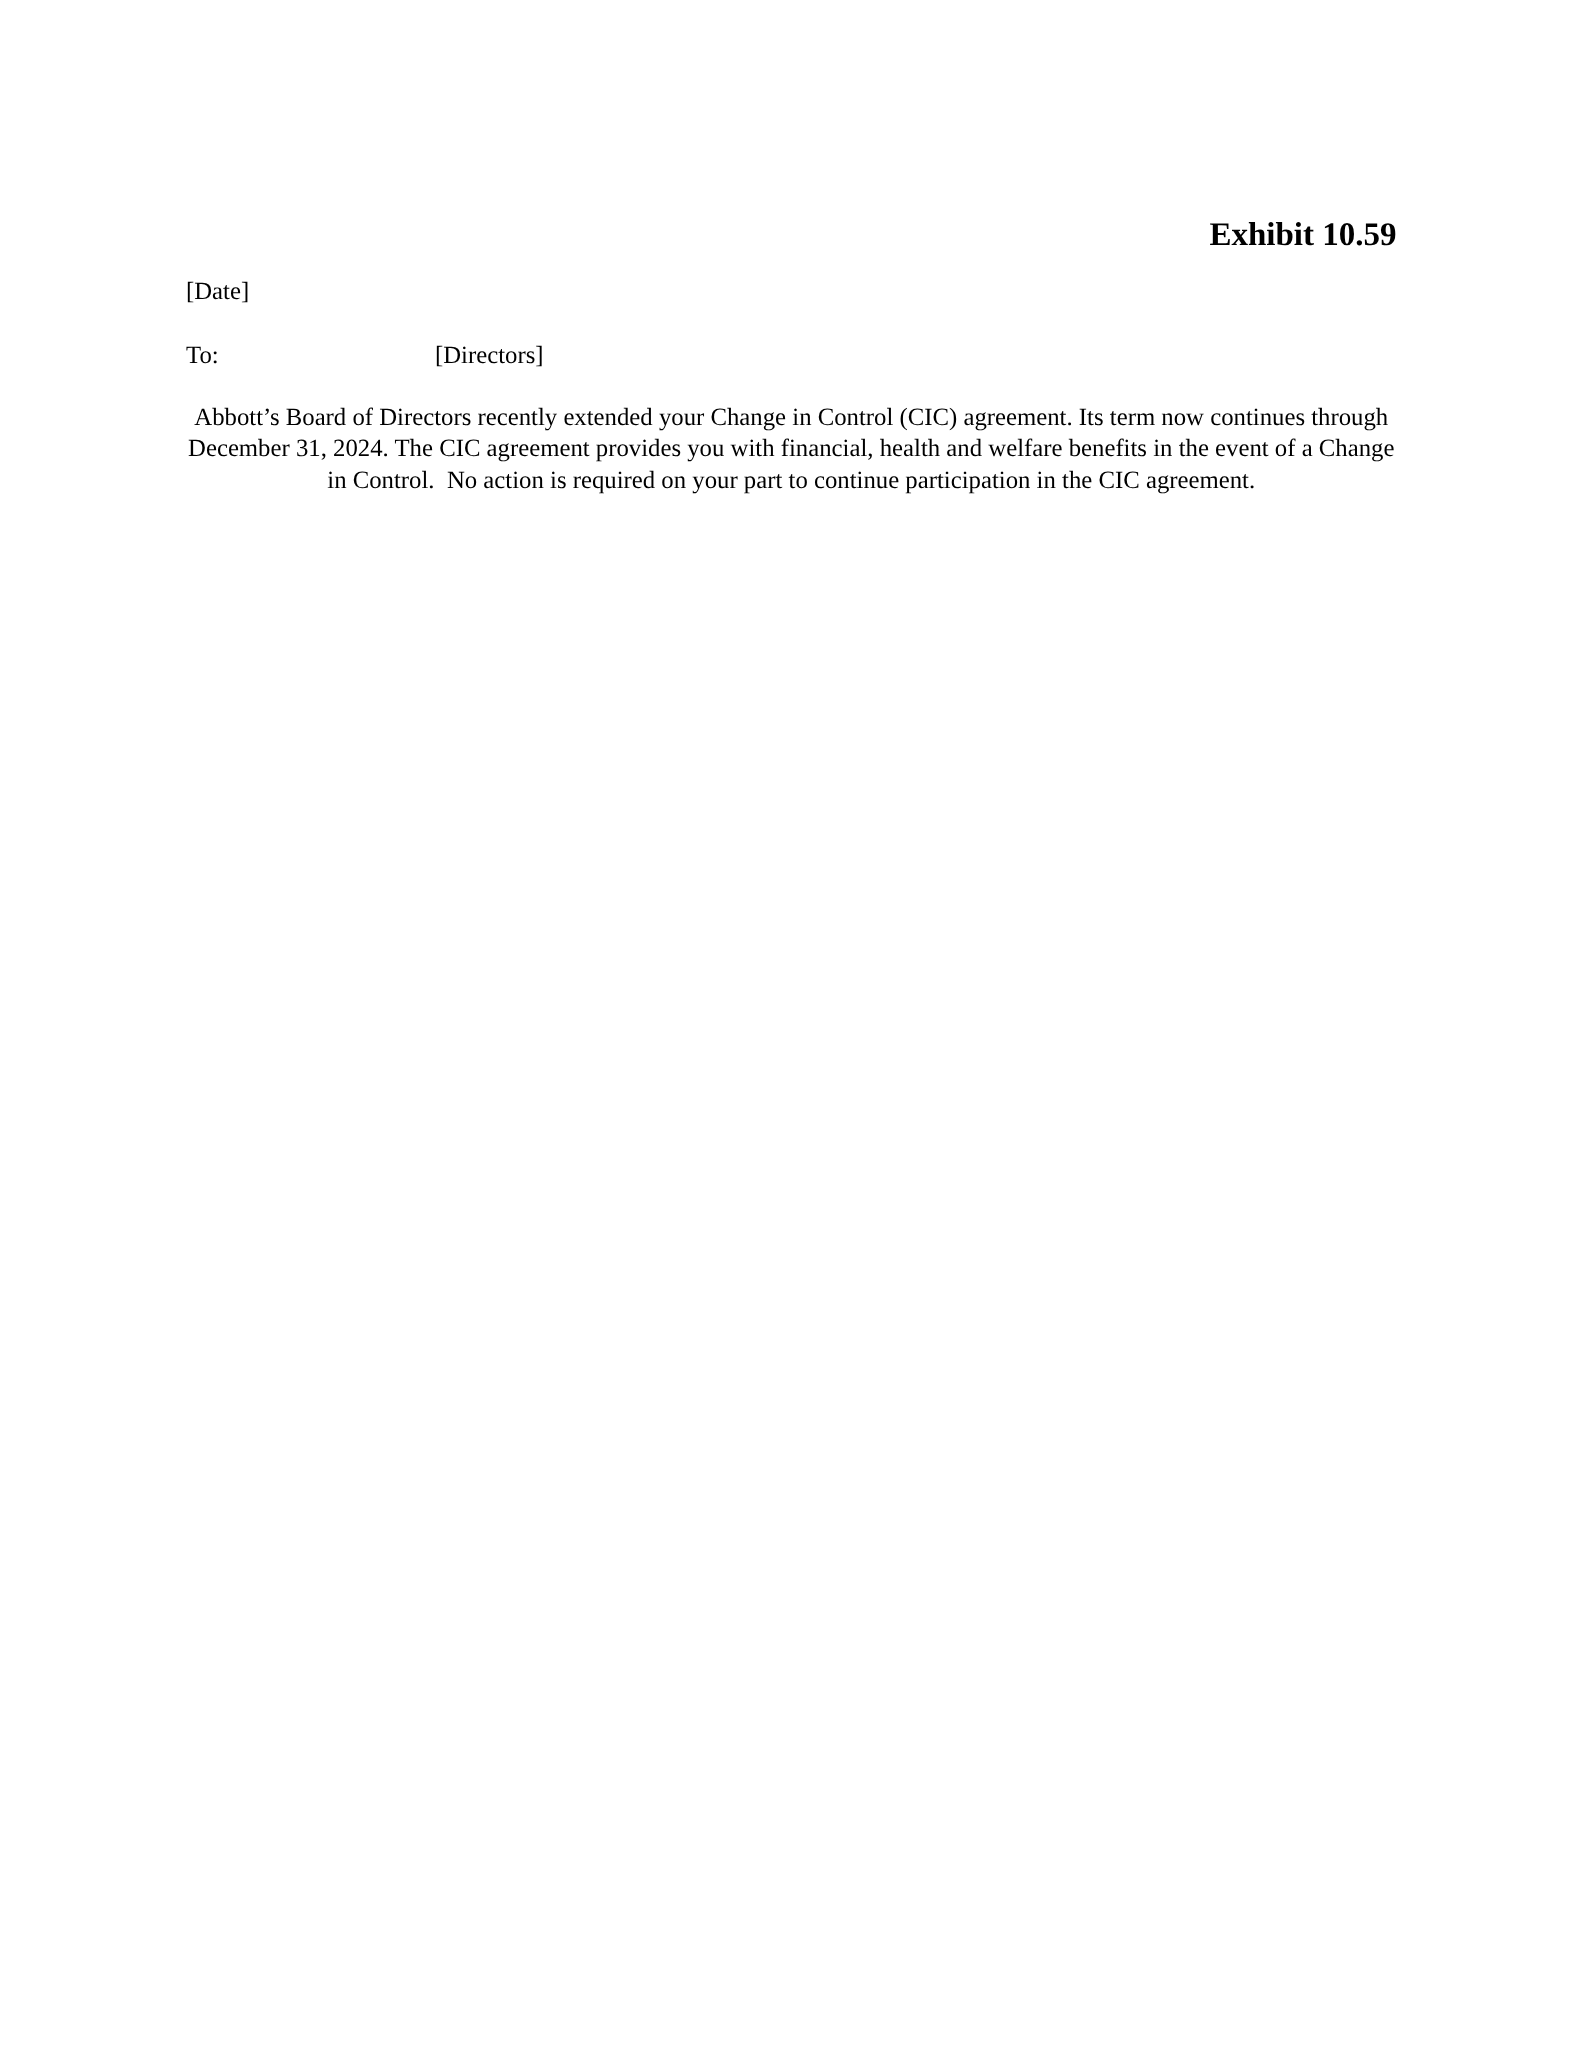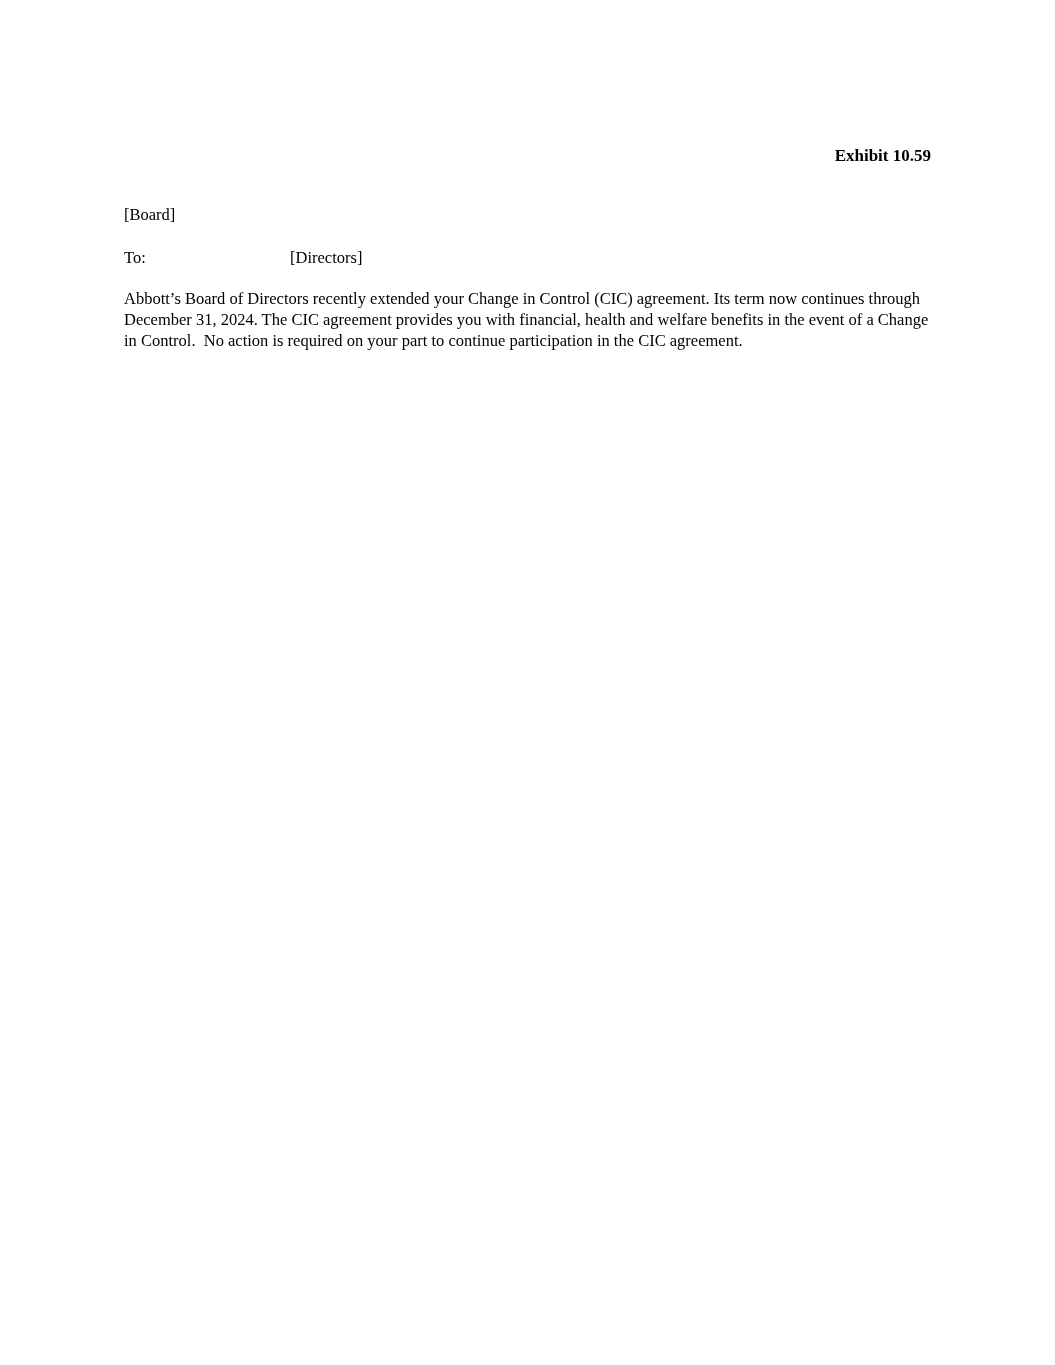--- a/index.html
+++ b/index.html
@@ -13,23 +13,23 @@
   .page {
     width: 1055px;
     height: 1365px;
     padding: 145px 124px 0 124px;
     background: #ffffff;
     overflow: hidden;
   }
   .exhibit {
     text-align: right;
     font-weight: bold;
-    font-size: 17px;
+    font-size: 22px;
     line-height: 21px;
-    margin-bottom: 38px;
+    margin-bottom: 17px;
   }
   .date-line {
     font-size: 16.5px;
     line-height: 21px;
     margin-bottom: 22px;
   }
   .field-row {
     display: flex;
     font-size: 16.5px;
     line-height: 21px;
@@ -41,31 +41,31 @@
     flex: 0 0 126px;
   }
   .field-value {
     flex: 1;
   }
   .para {
     font-size: 16.5px;
     line-height: 21.2px;
     margin-bottom: 21px;
     white-space: pre-wrap;
-    text-align: left;
+    text-align: center;
   }
 </style>
 </head>
 <body>
 
 <div class="page">
 
   <div class="exhibit">Exhibit 10.59</div>
 
-  <div class="date-line">[Board]</div>
+  <div class="date-line">[Date]</div>
 
   <div class="field-row">
     <span class="field-label">To:</span>
     <span class="field-value">[Directors]</span>
   </div>
 
 
   <p class="para">Abbott’s Board of Directors recently extended your Change in Control (CIC) agreement. Its term now continues through December 31, 2024. The CIC agreement provides you with financial, health and welfare benefits in the event of a Change in Control.  No action is required on your part to continue participation in the CIC agreement.</p>
 
 

